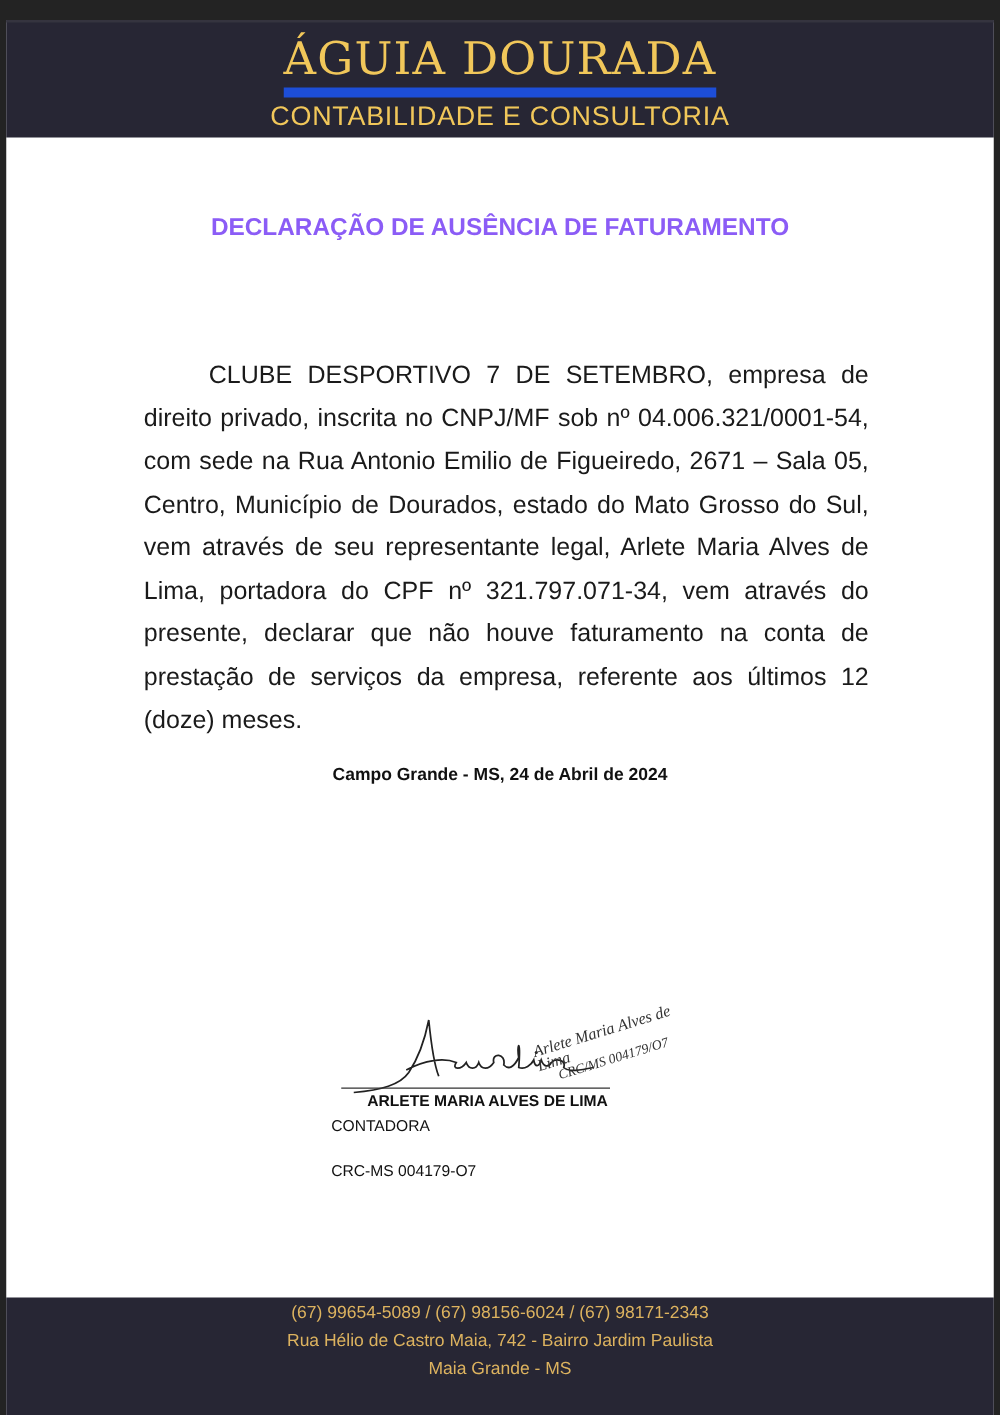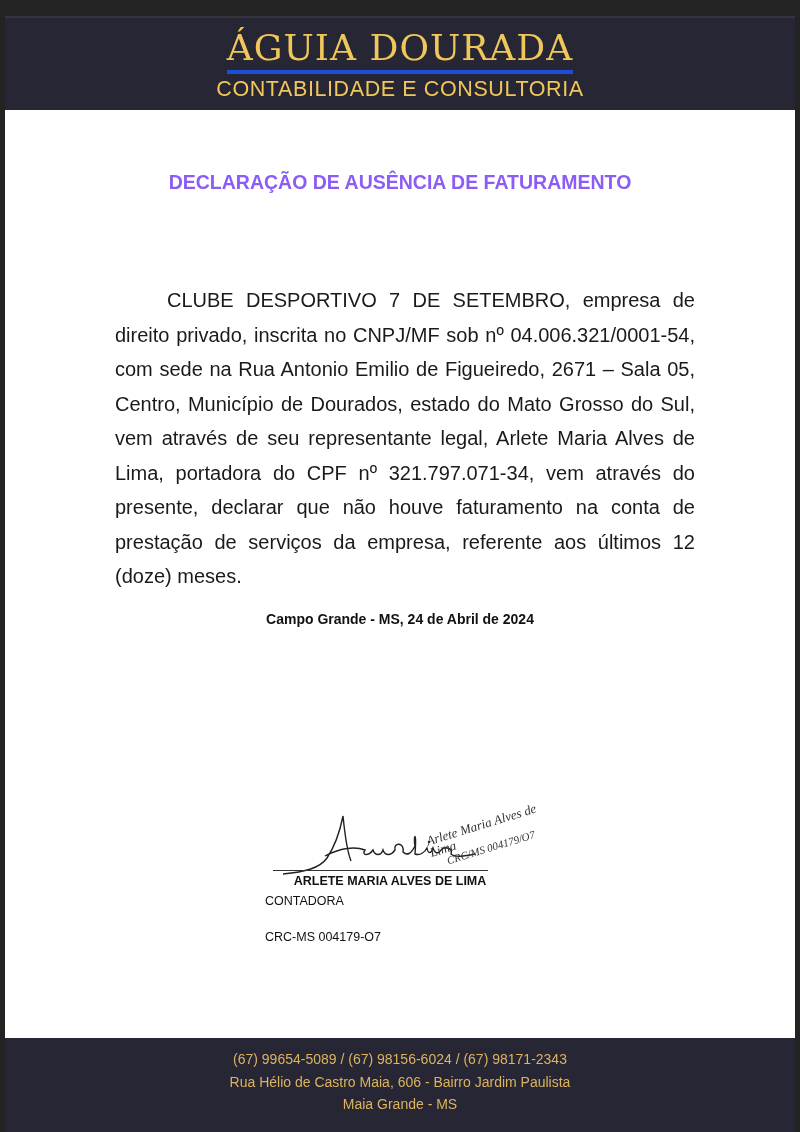--- a/index.html
+++ b/index.html
@@ -20,21 +20,21 @@
     }
     .brand {
       position: absolute; left: 0; right: 0; top: 10px; text-align: center;
     }
     .brand-name {
       display: inline-block;
       font-family: "DejaVu Serif", serif;
       color: #f1c75a;
       font-size: 36px; letter-spacing: 1px; line-height: 40px;
       padding-bottom: 2px;
-      border-bottom: 4px solid #1d4ed8;
+      border-bottom: 8px solid #1d4ed8;
     }
     .brand-sub {
       font-family: "Liberation Sans", sans-serif;
       color: #f1c75a; font-size: 21.5px; letter-spacing: 0.6px;
       line-height: 26px; margin-top: 2px;
     }
     .doc-title {
       position: absolute; top: 155px; left: 0; right: 0; text-align: center;
       font-weight: bold; font-size: 19.5px; color: #8b5cf6;
     }
@@ -68,21 +68,21 @@
     }
     .signer-line {
       position: absolute; left: 0; width: 290px; text-align: left;
       font-size: 12.5px; color: #111; padding-right: 40px; box-sizing: border-box;
     }
     .l1 { top: 88px; } .l2 { top: 106px; } .l3 { top: 124px; }
     .footer {
       position: absolute; left: 0; right: 0; top: 1022px; bottom: 0;
       background: #272634; text-align: center;
       color: #ddb35f; font-size: 14px; line-height: 22.5px;
-      padding-top: 10px; box-sizing: border-box;
+      box-sizing: border-box;
     }
   </style>
 </head>
 <body>
 
 <div class="page">
   <div class="header">
     <div class="brand">
       <div class="brand-name">ÁGUIA DOURADA</div>
       <div class="brand-sub">CONTABILIDADE E CONSULTORIA</div>
@@ -105,16 +105,16 @@
       <div class="s1">Arlete Maria Alves de Lima</div>
       <div class="s2">CRC/MS 004179/O7</div>
     </div>
     <div class="signer-name">ARLETE MARIA ALVES DE LIMA</div>
     <div class="signer-line l1">CONTADORA</div>
     <div class="signer-line l3">CRC-MS 004179-O7</div>
   </div>
 
   <div class="footer">
     <div>(67) 99654-5089 / (67) 98156-6024 / (67) 98171-2343</div>
-    <div>Rua Hélio de Castro Maia,  606 - Bairro Jardim Paulista</div>
+    <div>Rua Hélio de Castro Maia,  742 - Bairro Jardim Paulista</div>
     <div>Maia Grande - MS</div>
   </div>
 </div>
 
 </body></html>

